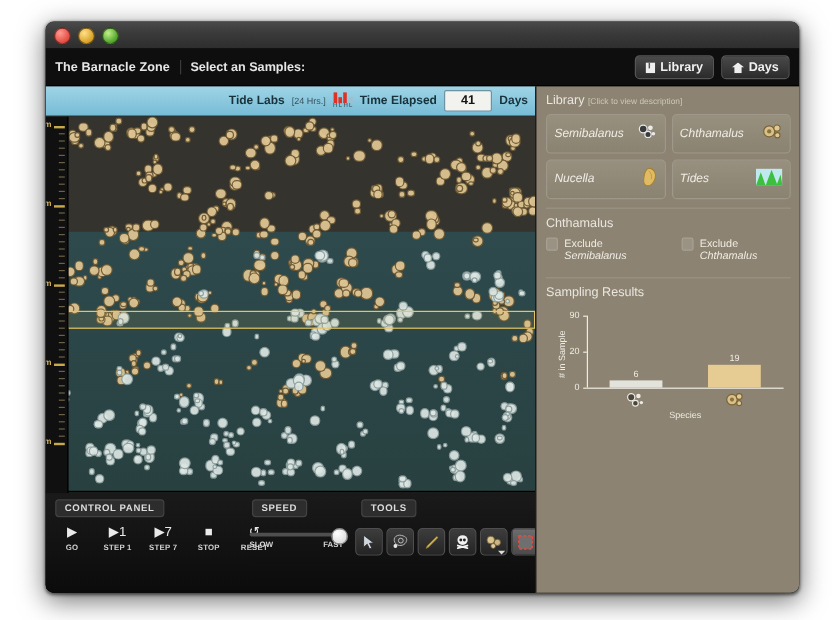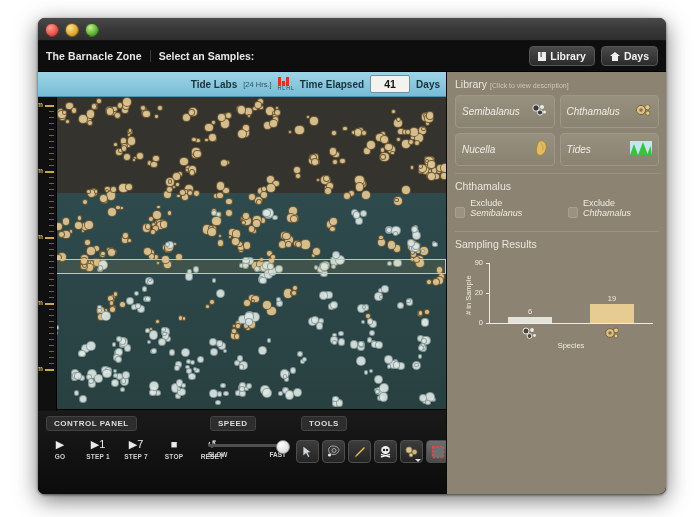--- a/index.html
+++ b/index.html
@@ -106,21 +106,21 @@
       border-left:1px solid #0a0a0a;}
   .sec-h{font-size:10.5px;color:#e9e6de;padding:6px 8px 3px 8px;}
   .sec-h .hint{font-size:7px;color:#cdc7b8;}
   .libgrid{display:grid;grid-template-columns:1fr 1fr;gap:5px;padding:2px 8px 0 8px;}
   .libbtn{position:relative;height:31px;border-radius:4px;border:1px solid #9e978a;
       background:linear-gradient(180deg,#98907f,#8b8372);display:flex;align-items:center;
       padding:0 6px;}
   .libbtn .nm{font-size:10px;font-style:italic;color:#efece3;}
   .libbtn .ic{position:absolute;right:6px;top:50%;transform:translateY(-50%);}
   .divider{height:1px;background:#9b9384;margin:7px 8px 0 8px;}
-  .ex-row{display:flex;gap:18px;padding:3px 8px 0 8px;align-items:flex-end;}
+  .ex-row{display:flex;gap:18px;padding:3px 8px 0 8px;align-items:flex-start;}
   .cb{width:9px;height:9px;border-radius:2px;background:#9a9283;border:1px solid #a8a093;}
   .ex-lbl{font-size:9px;color:#efece3;}
   .ex-lbl i{font-style:italic;}
   .depthbar{margin:3px 8px 0 8px;height:17px;border-radius:2px;border:1px solid #c7ab63;
       background:linear-gradient(180deg,#e3c878,#d7ba67);display:flex;align-items:center;gap:10px;
       padding-left:7px;}
   .depthbar .dl{font-size:9.5px;color:#30281a;}
   .depthbar .dv{font-size:9.5px;color:#201a10;font-weight:bold;}
   .chartbox{position:relative;margin:4px 8px 0 8px;height:96px;}
   .clearbtn{position:absolute;left:16px;bottom:10px;width:80px;height:17px;border-radius:3px;

